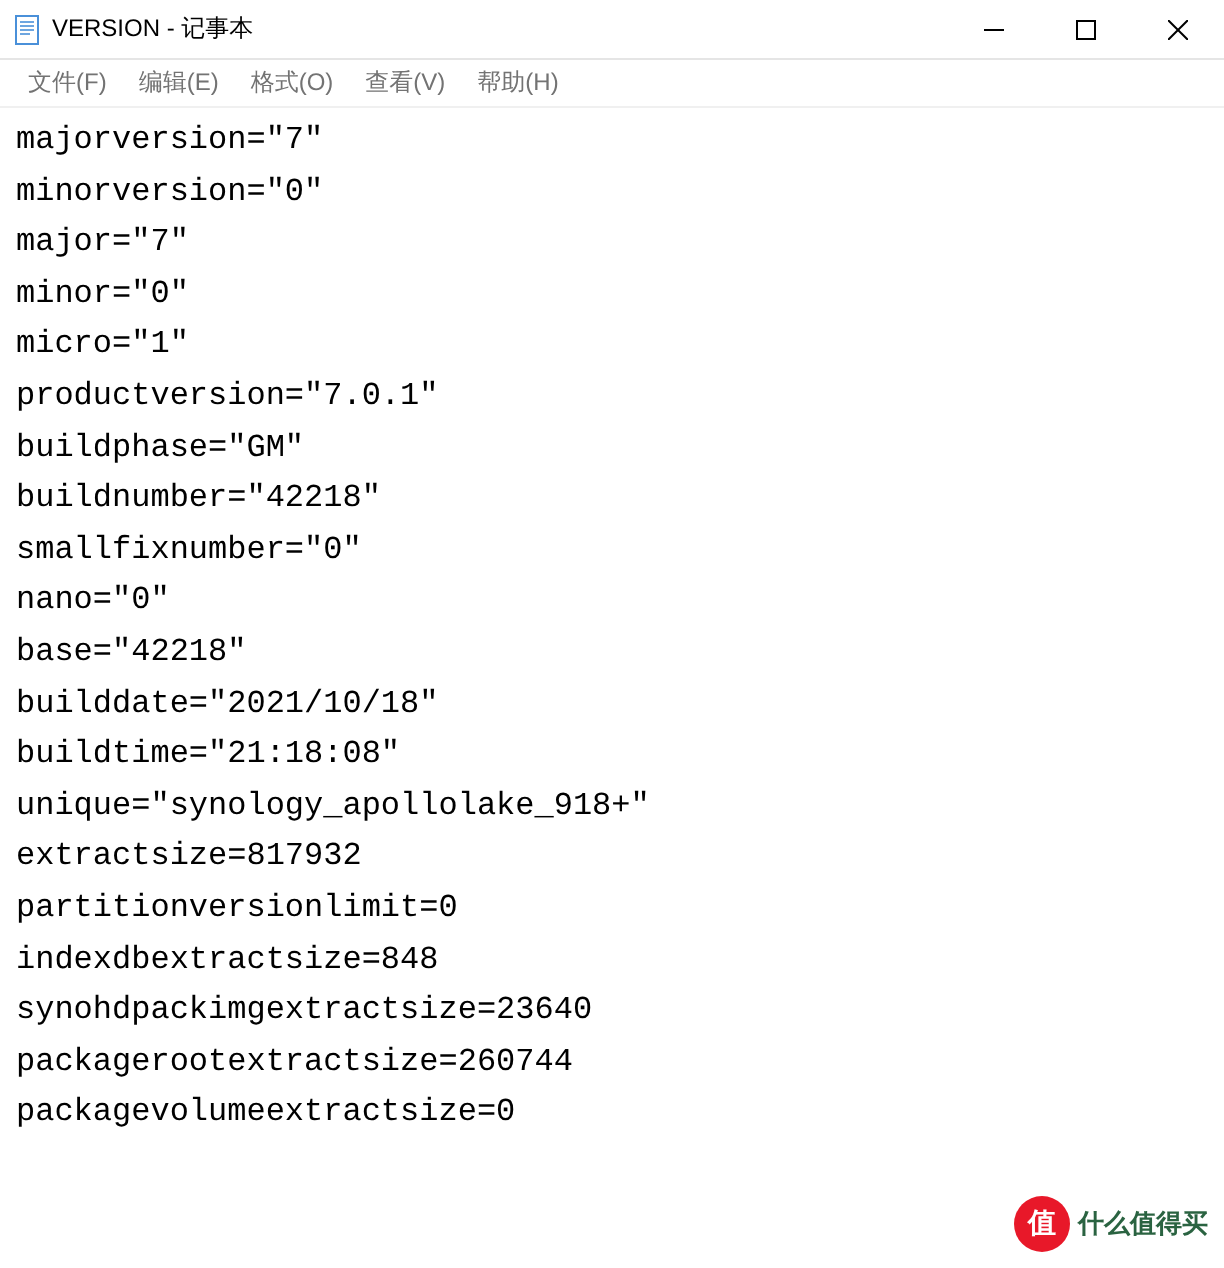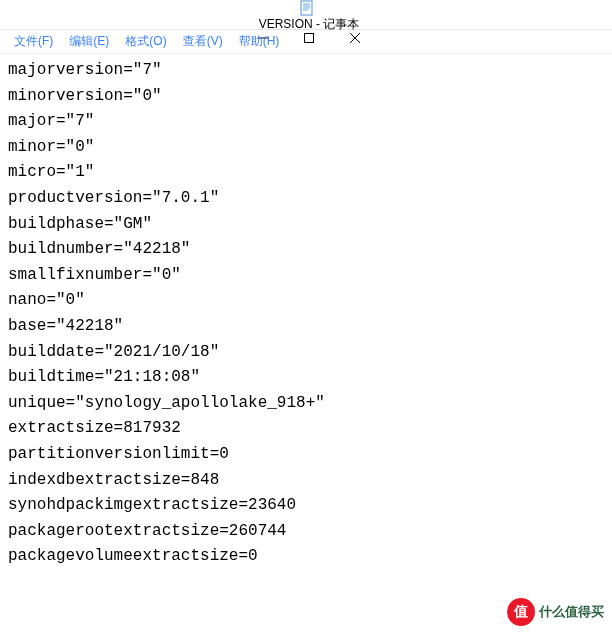--- a/index.html
+++ b/index.html
@@ -15,21 +15,20 @@
       overflow: hidden;
       position: relative;
     }
     .titlebar {
       height: 30px;
       background: #fff;
       border-bottom: 1px solid #e5e5e5;
       display: flex;
       align-items: center;
       padding-left: 6px;
-      flex-direction: column;
     }
     .titlebar-icon {
       width: 16px;
       height: 16px;
       margin-right: 4px;
       display: inline-flex;
       align-items: center;
       justify-content: center;
     }
     .titlebar-title {
@@ -54,21 +53,21 @@
     .menubar {
       height: 24px;
       background: #fff;
       display: flex;
       align-items: center;
       padding-left: 6px;
       border-bottom: 1px solid #f0f0f0;
     }
     .menu-item {
       font-size: 12px;
-      color: #3b82f6;
+      color: #737373;
       padding: 2px 8px;
       cursor: pointer;
     }
     .content {
       padding: 4px 8px;
       font-family: Consolas, "Courier New", monospace;
       font-size: 16px;
       line-height: 1.6;
       color: #000;
       white-space: pre;

